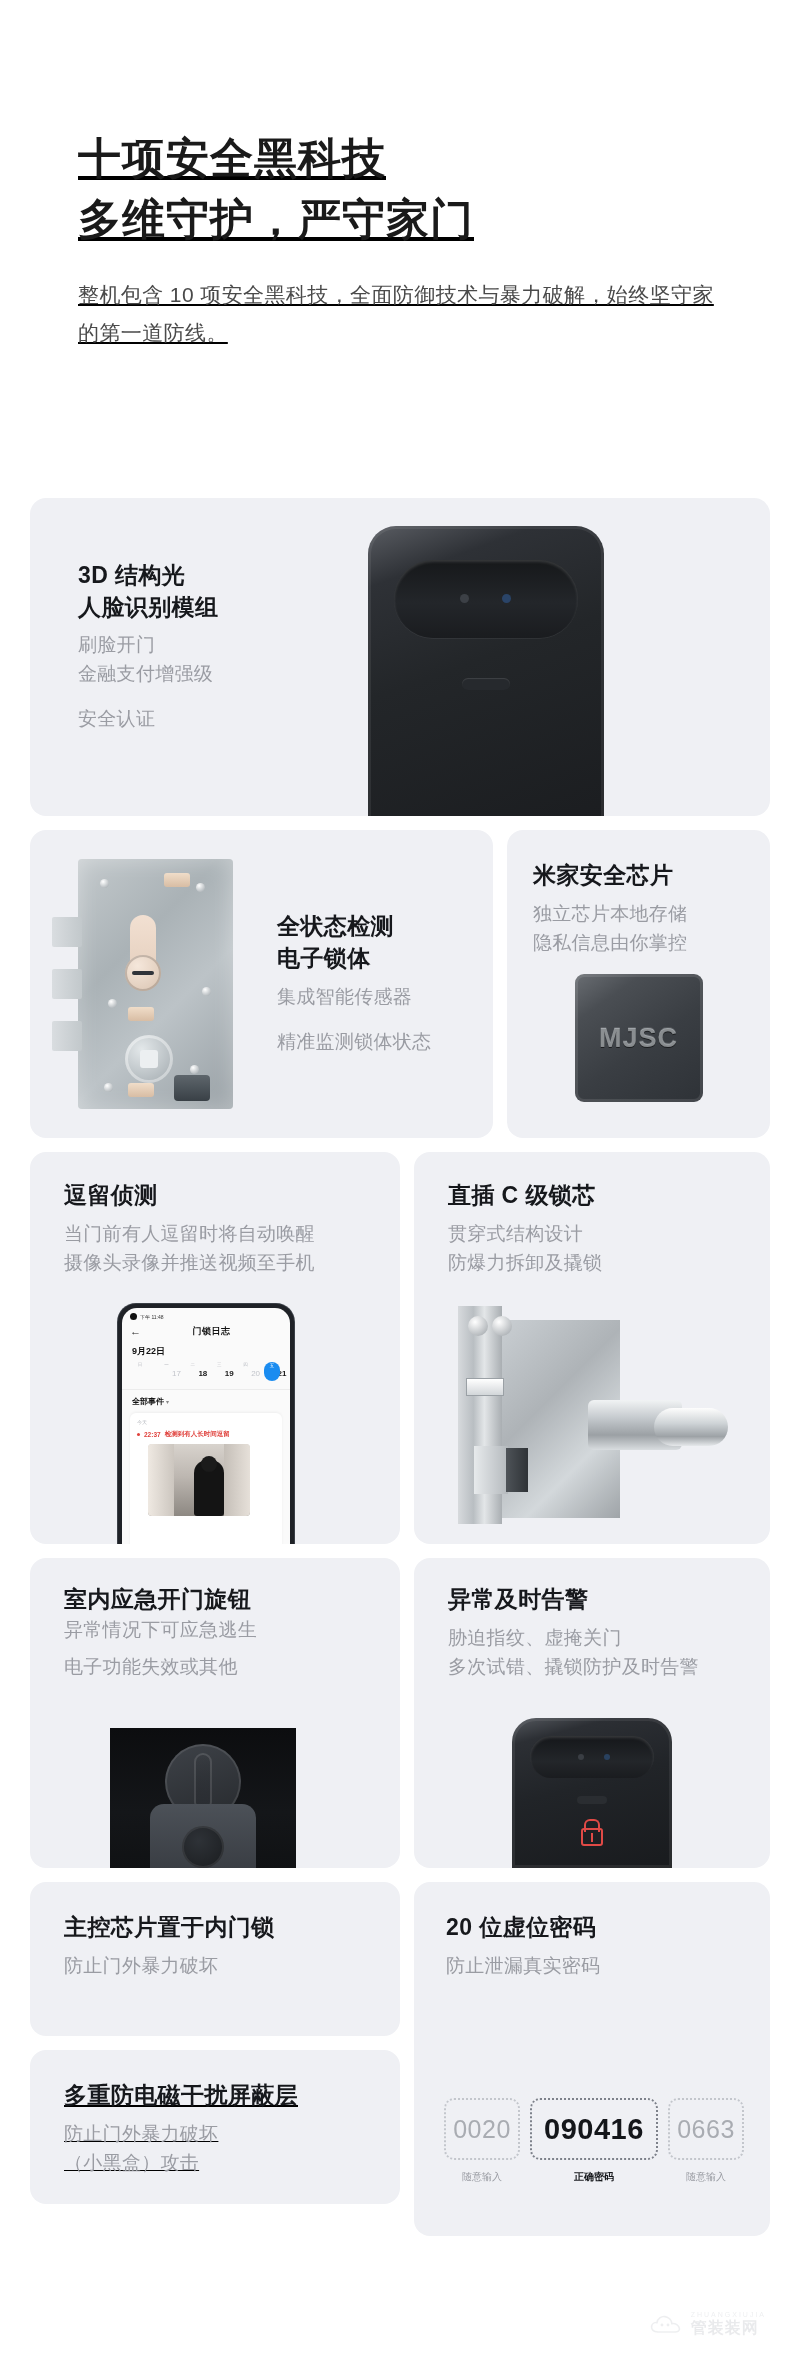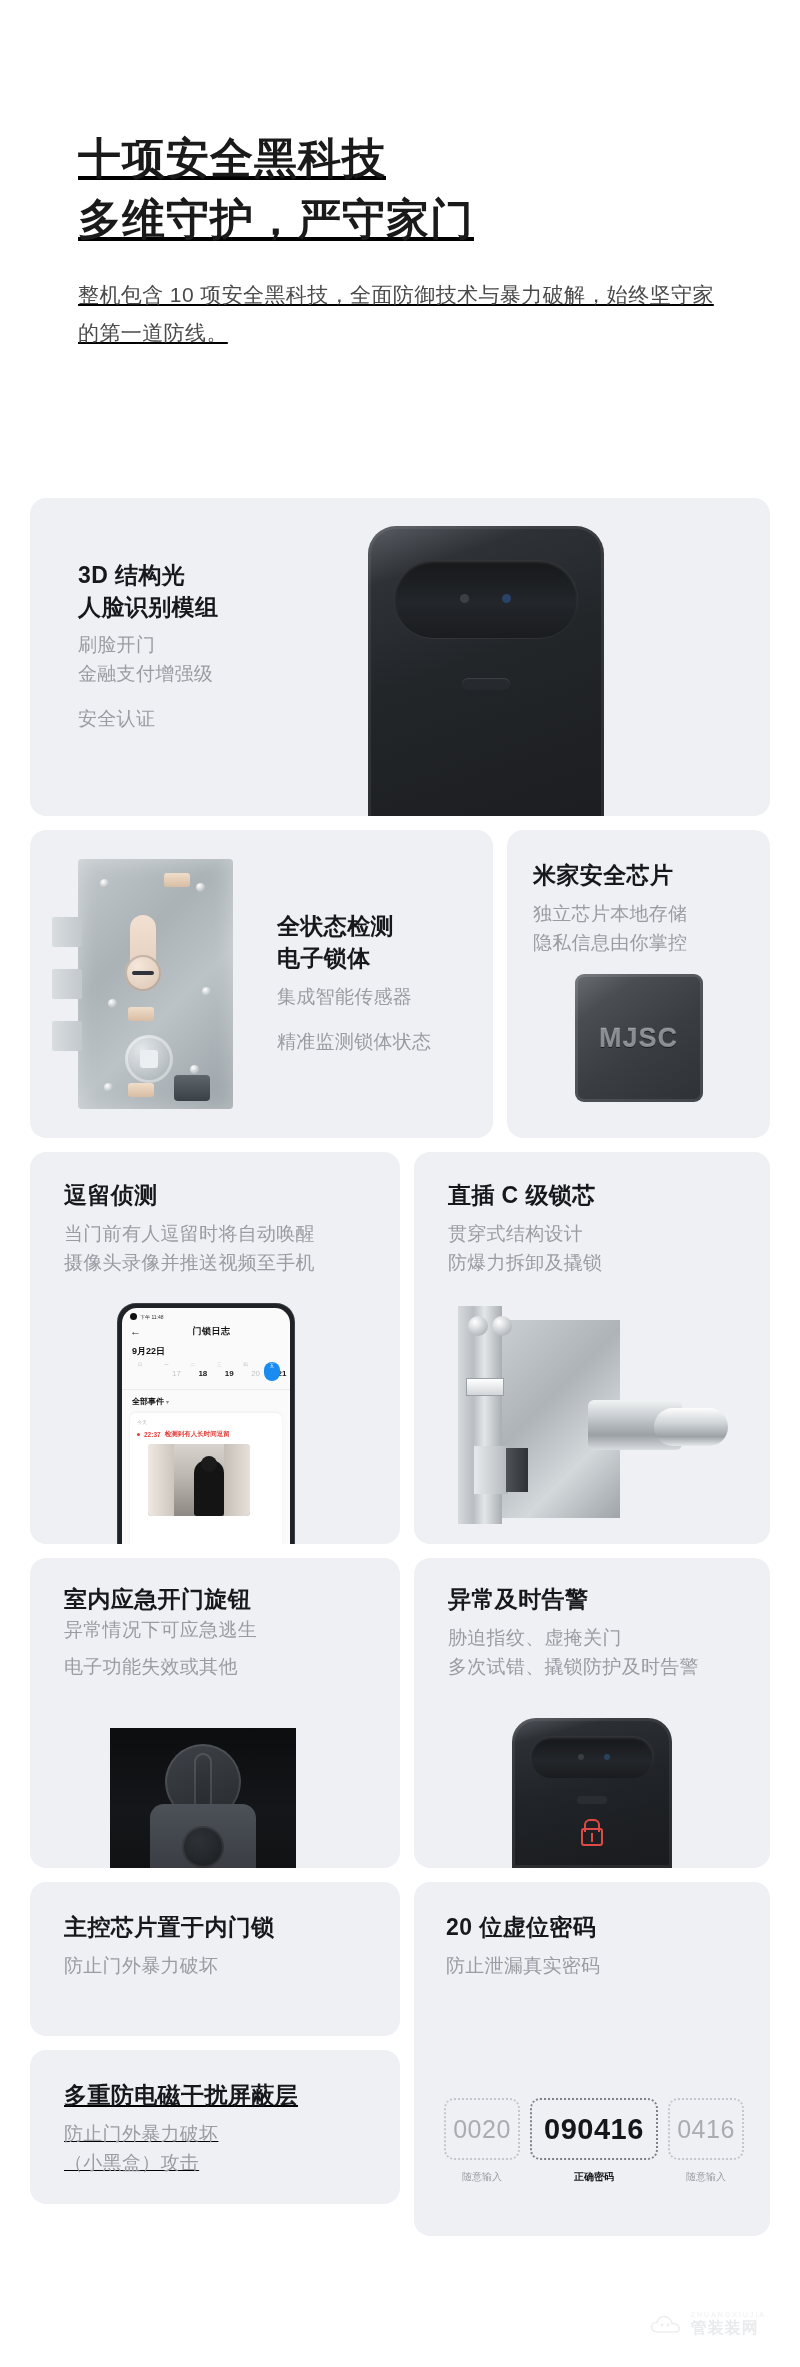--- a/index.html
+++ b/index.html
@@ -593,21 +593,21 @@
               <div class="pw-cap">随意输入</div>
             </div>
             <div class="pw-item">
               <div class="pw-box mid">
                 <span>090416</span>
               </div>
               <div class="pw-cap strong">正确密码</div>
             </div>
             <div class="pw-item">
               <div class="pw-box side">
-                <span>0416</span>
+                <span>0663</span>
               </div>
               <div class="pw-cap">随意输入</div>
             </div>
           </div>
         </div>
       </div>
     </div>
 
   </div>
 

